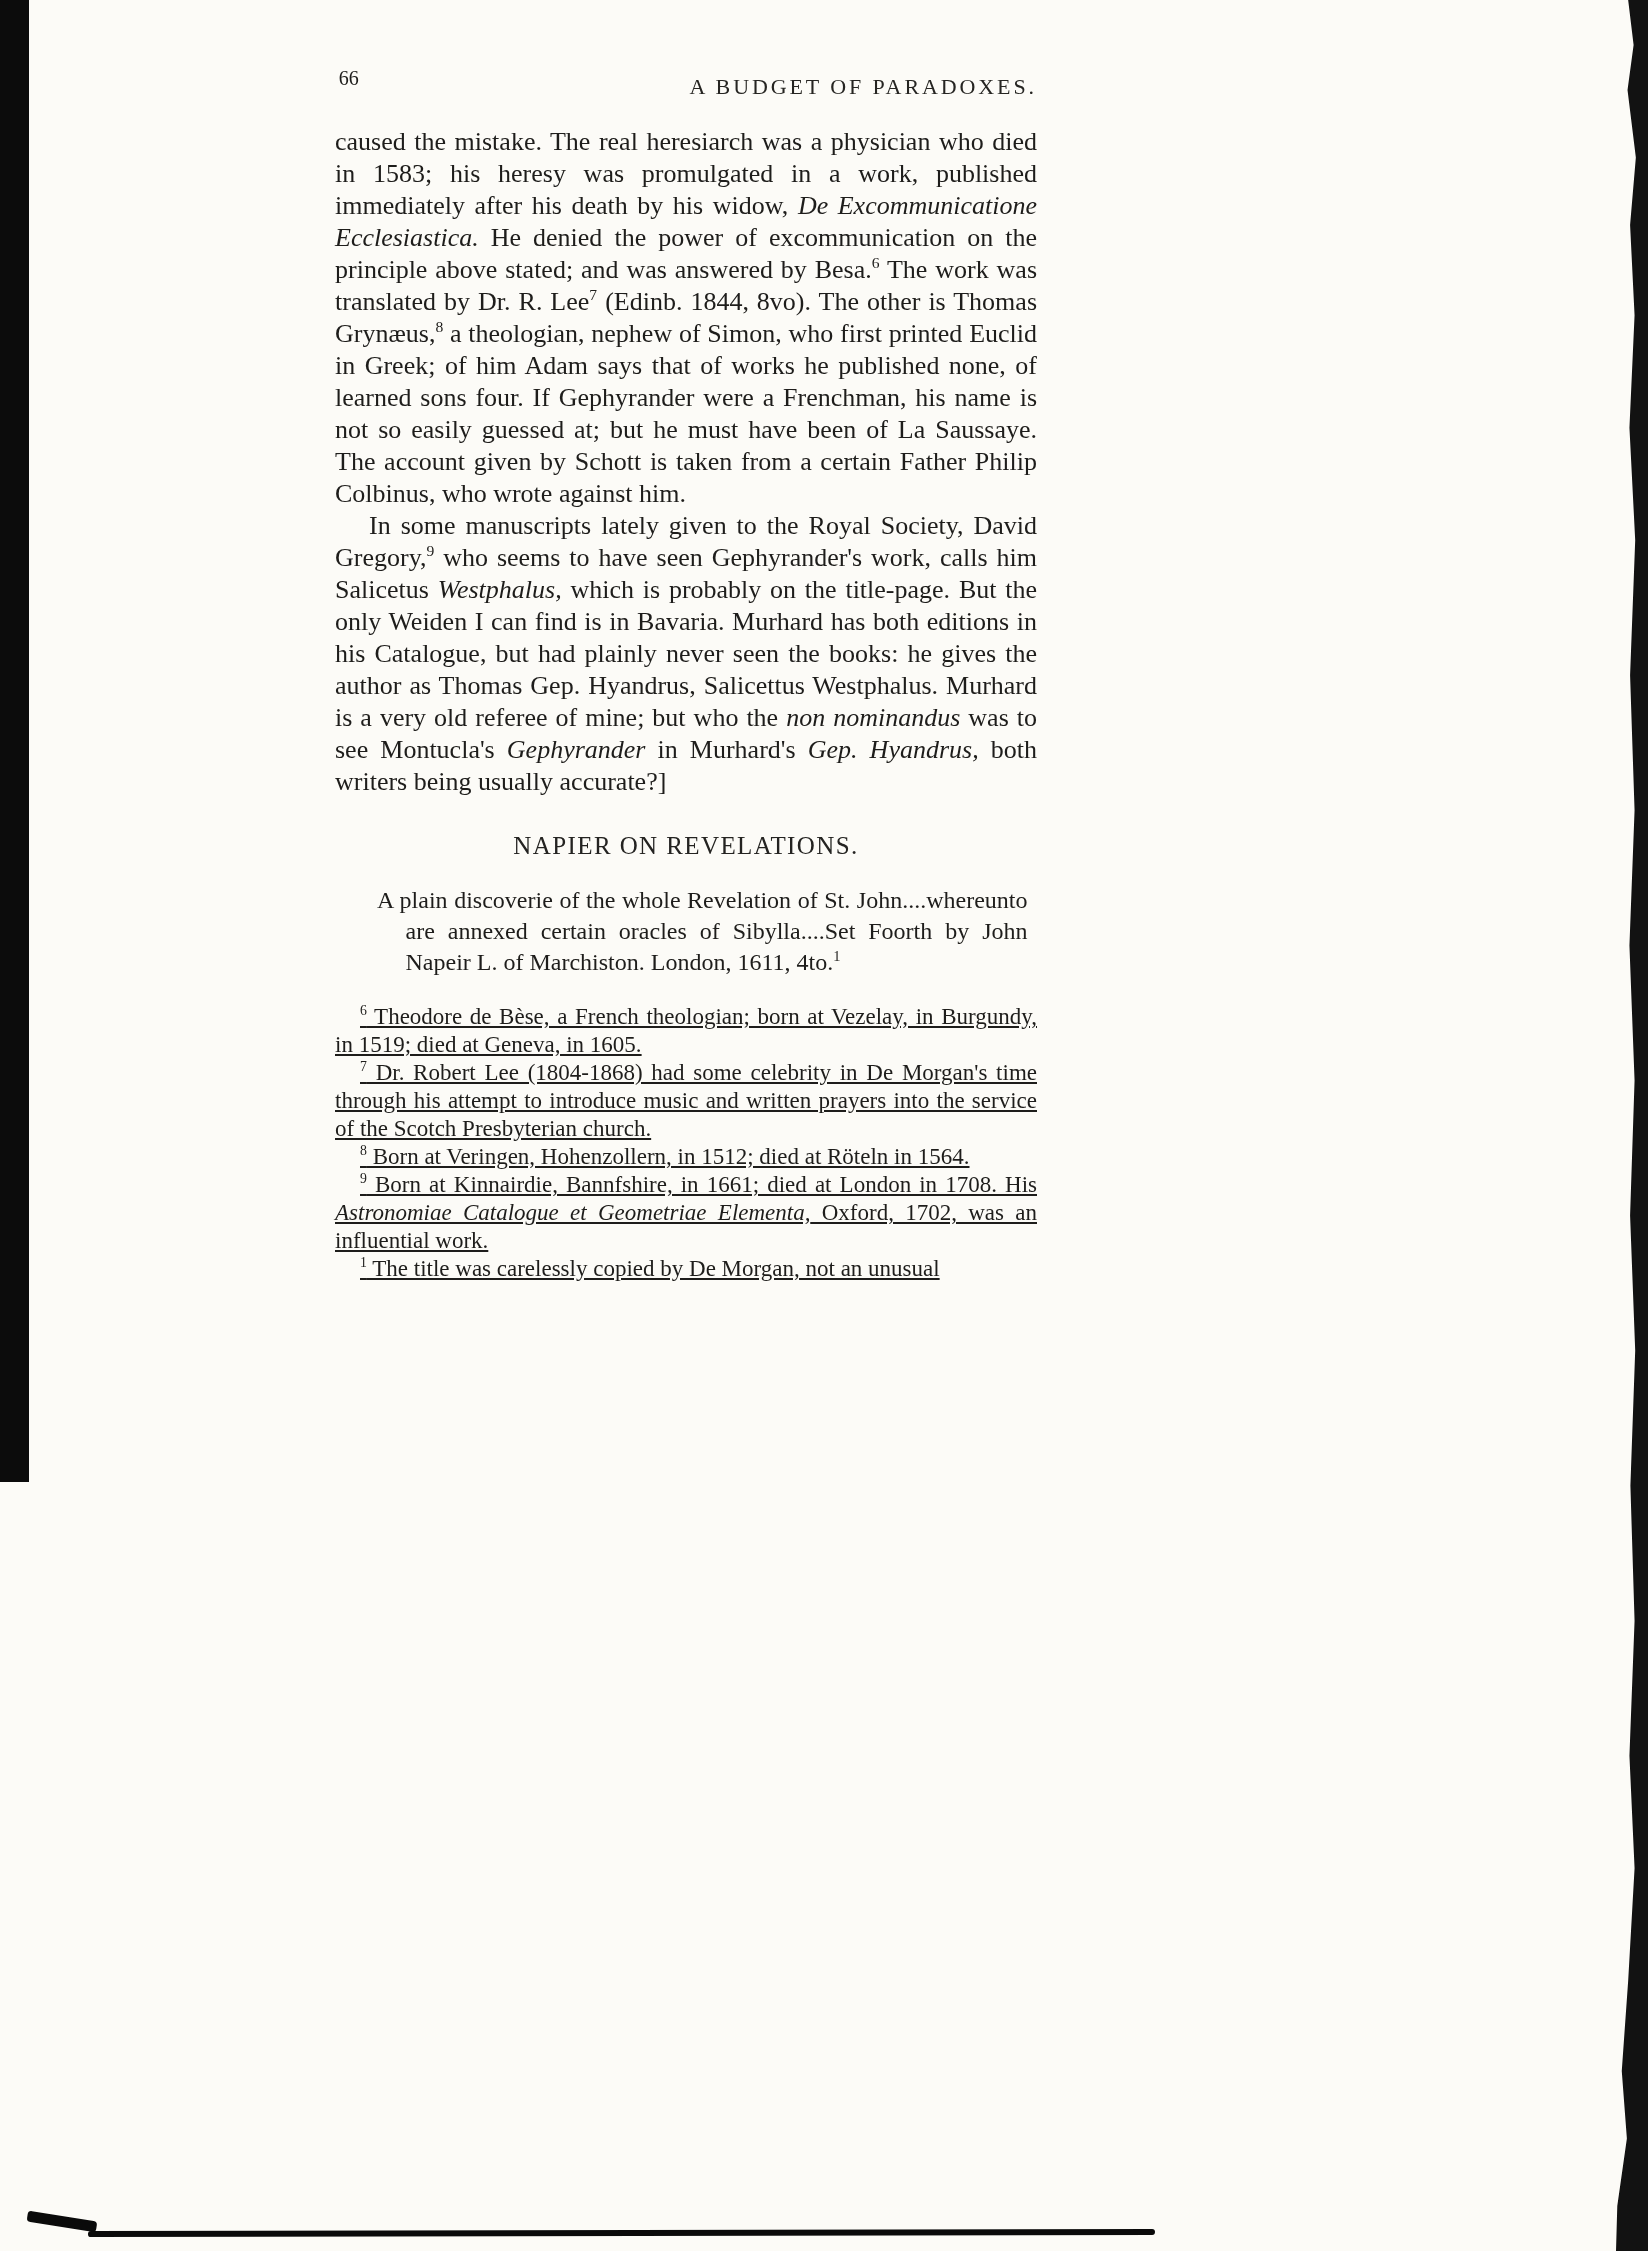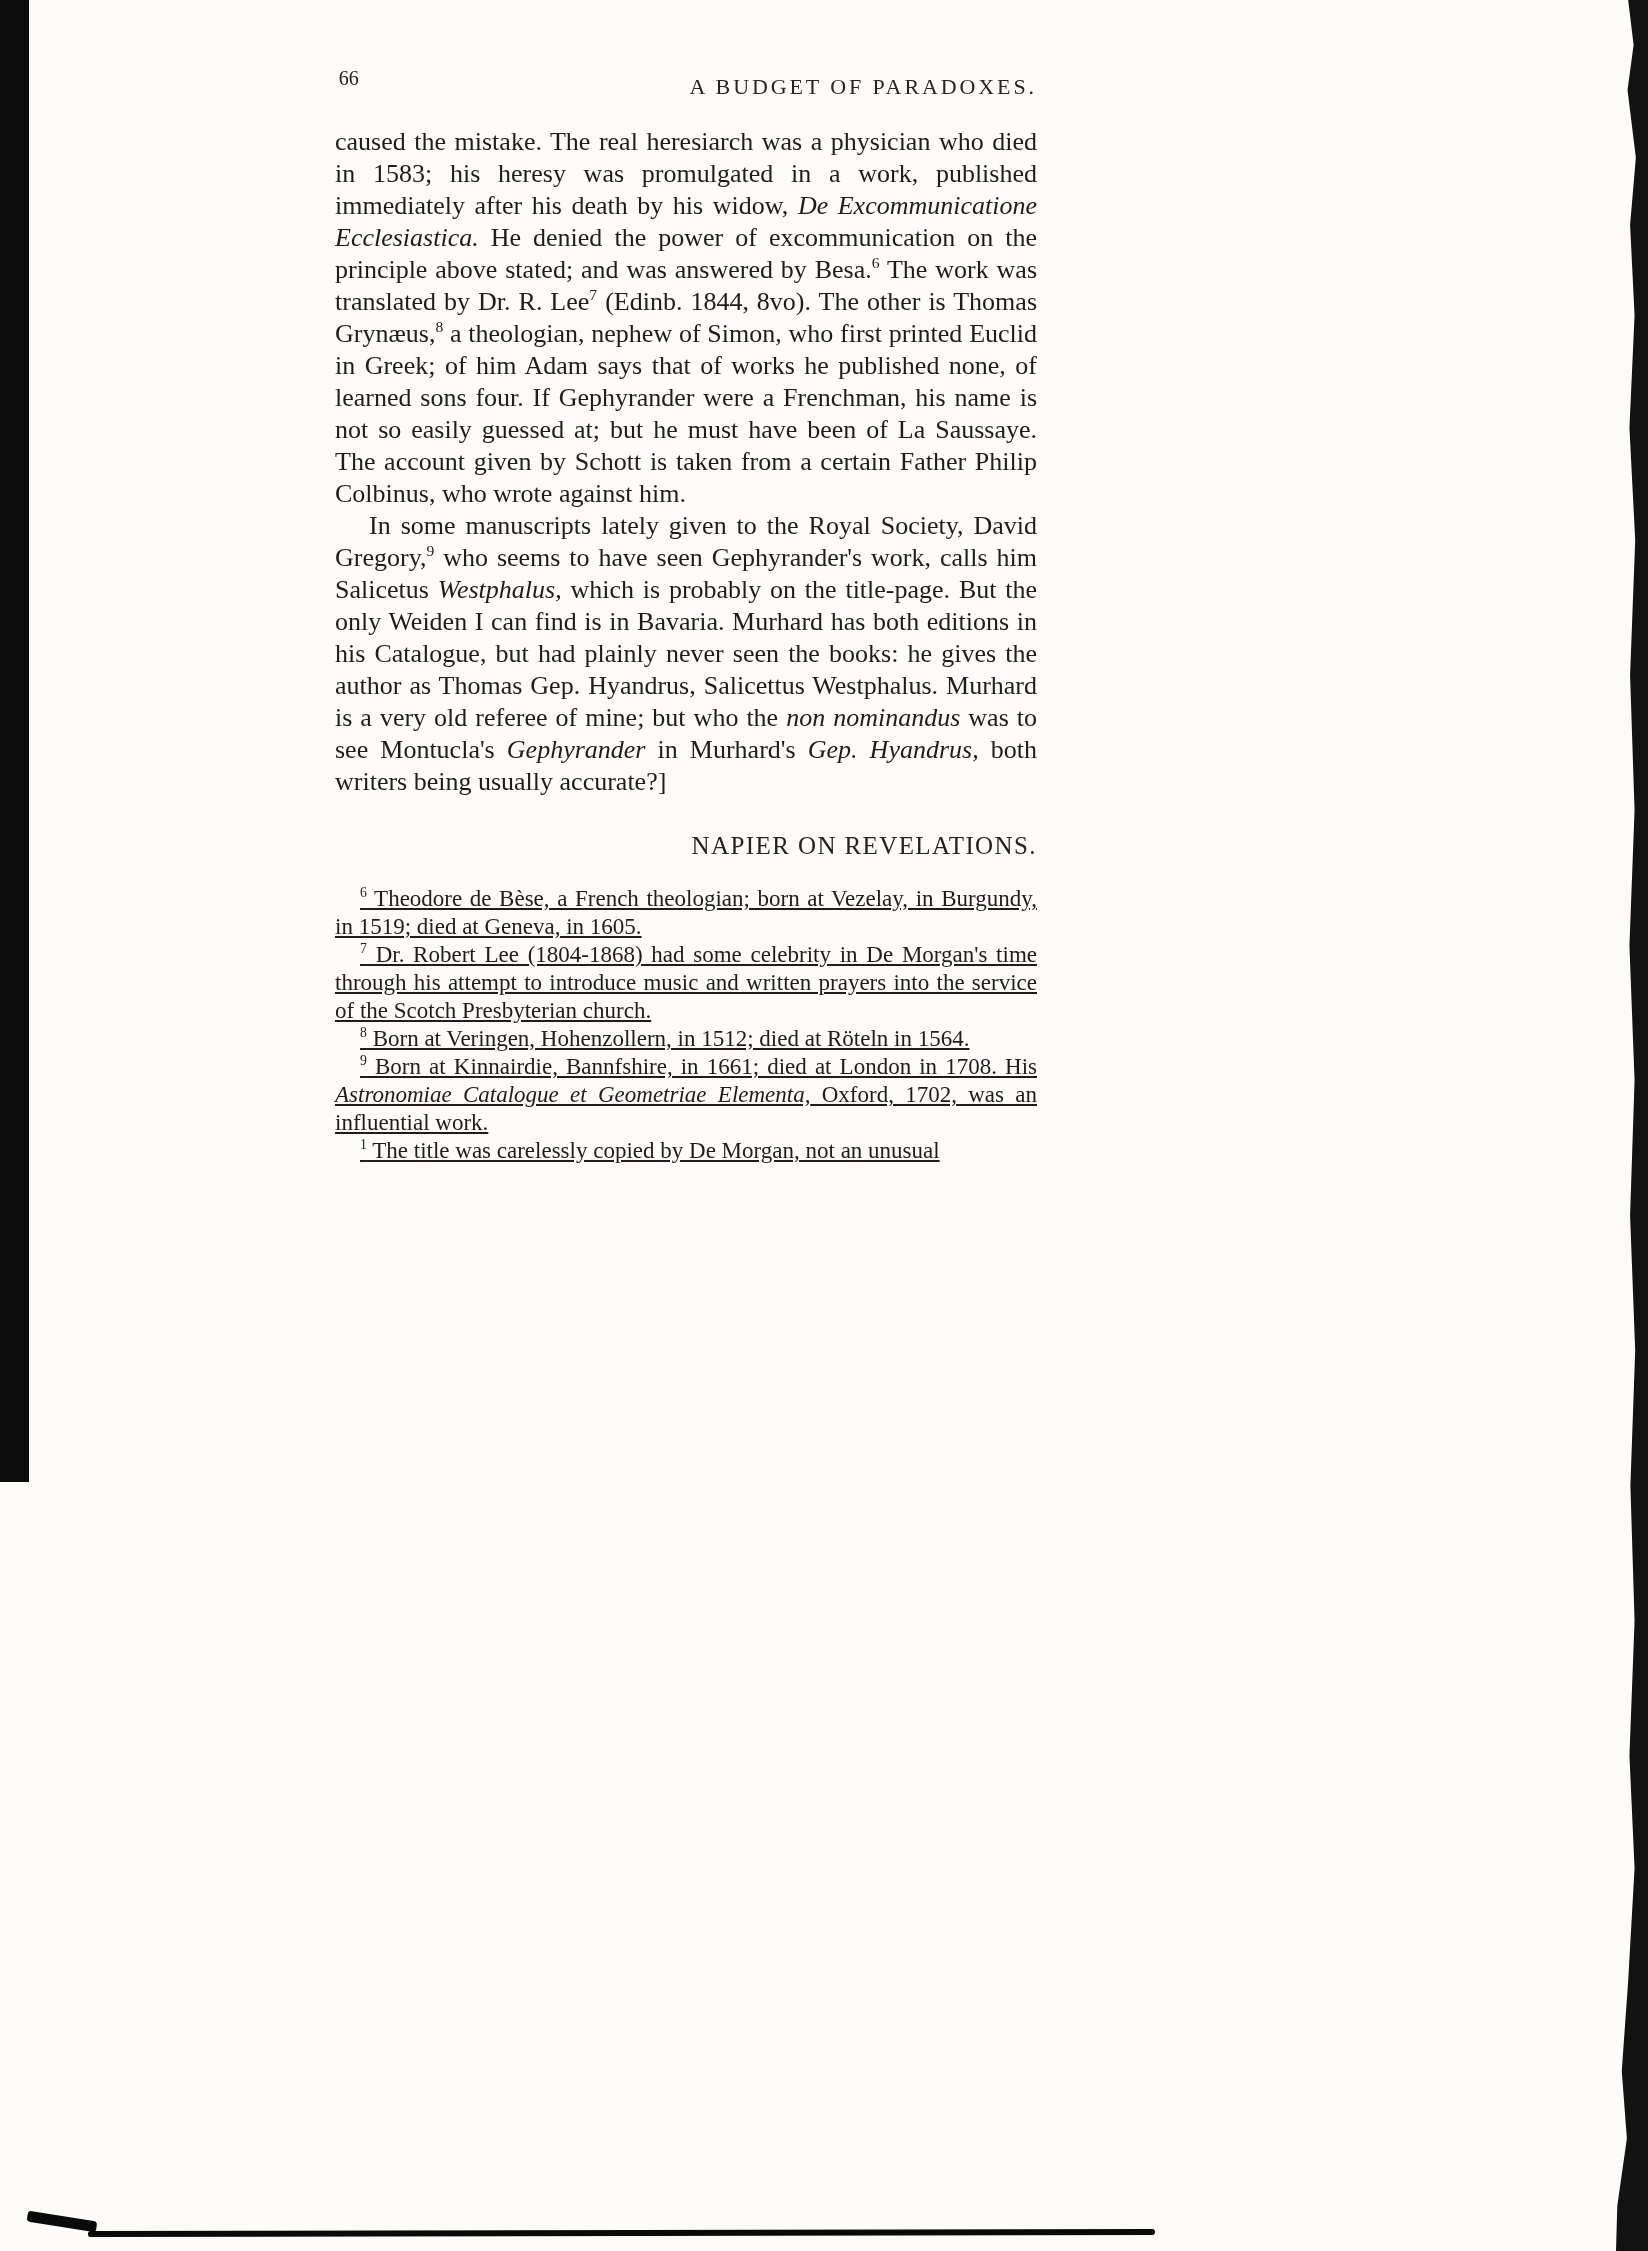--- a/index.html
+++ b/index.html
@@ -74,21 +74,21 @@
     margin: 0;
     font-size: 26px;
     line-height: 32px;
     text-align: justify;
   }
   .body-para.indented {
     text-indent: 34px;
   }
   .section-heading {
     margin: 34px 0 25px 0;
-    text-align: right;
+    text-align: center;
     font-size: 25px;
     font-weight: 400;
     letter-spacing: 1.4px;
     color: #242321;
   }
   .bib-entry {
     margin: 0 9.5px 0 42px;
     padding-left: 28.5px;
     text-indent: -28.5px;
     font-size: 24px;
@@ -129,20 +129,21 @@
       <span class="page-number">66</span>
       <span class="running-title">A BUDGET OF PARADOXES.</span>
     </header>
 
     <p class="body-para"><span>caused the mistake.  The real heresiarch was a physician who died in 1583; his heresy was promulgated in a work, published immediately after his death by his widow, </span><span class="it">De Excommunicatione Ecclesiastica.</span><span>  He denied the power of excommunication on the principle above stated; and was answered by Besa.</span><sup>6</sup><span> The work was translated by Dr. R. Lee</span><sup>7</sup><span> (Edinb. 1844, 8vo).  The other is Thomas Grynæus,</span><sup>8</sup><span> a theologian, nephew of Simon, who first printed Euclid in Greek; of him Adam says that of works he published none, of learned sons four.  If Gephyrander were a Frenchman, his name is not so easily guessed at; but he must have been of La Saussaye.  The account given by Schott is taken from a certain Father Philip Colbinus, who wrote against him.</span></p>
 
     <p class="body-para indented"><span>In some manuscripts lately given to the Royal Society, David Gregory,</span><sup>9</sup><span> who seems to have seen Gephyrander's work, calls him Salicetus </span><span class="it">Westphalus,</span><span> which is probably on the title-page.  But the only Weiden I can find is in Bavaria.  Murhard has both editions in his Catalogue, but had plainly never seen the books: he gives the author as Thomas Gep. Hyandrus, Salicettus Westphalus.  Murhard is a very old referee of mine; but who the </span><span class="it">non nominandus</span><span> was to see Montucla's </span><span class="it">Gephyrander</span><span> in Murhard's </span><span class="it">Gep. Hyandrus,</span><span> both writers being usually accurate?]</span></p>
 
     <h2 class="section-heading">NAPIER ON REVELATIONS.</h2>
 
+    <p class="bib-entry"><span>A plain discoverie of the whole Revelation of St. John....whereunto are annexed certain oracles of Sibylla....Set Foorth by John Napeir L. of Marchiston.  London, 1611, 4to.</span><sup>1</sup></p>
 
     <section class="footnotes">
       <p class="footnote"><sup>6</sup><span> Theodore de Bèse, a French theologian; born at Vezelay, in Burgundy, in 1519; died at Geneva, in 1605.</span></p>
       <p class="footnote"><sup>7</sup><span> Dr. Robert Lee (1804-1868) had some celebrity in De Morgan's time through his attempt to introduce music and written prayers into the service of the Scotch Presbyterian church.</span></p>
       <p class="footnote"><sup>8</sup><span> Born at Veringen, Hohenzollern, in 1512; died at Röteln in 1564.</span></p>
       <p class="footnote"><sup>9</sup><span> Born at Kinnairdie, Bannfshire, in 1661; died at London in 1708.  His </span><span class="it">Astronomiae Catalogue et Geometriae Elementa,</span><span> Oxford, 1702, was an influential work.</span></p>
       <p class="footnote"><sup>1</sup><span> The title was carelessly copied by De Morgan, not an unusual</span></p>
     </section>
 
   </div>

